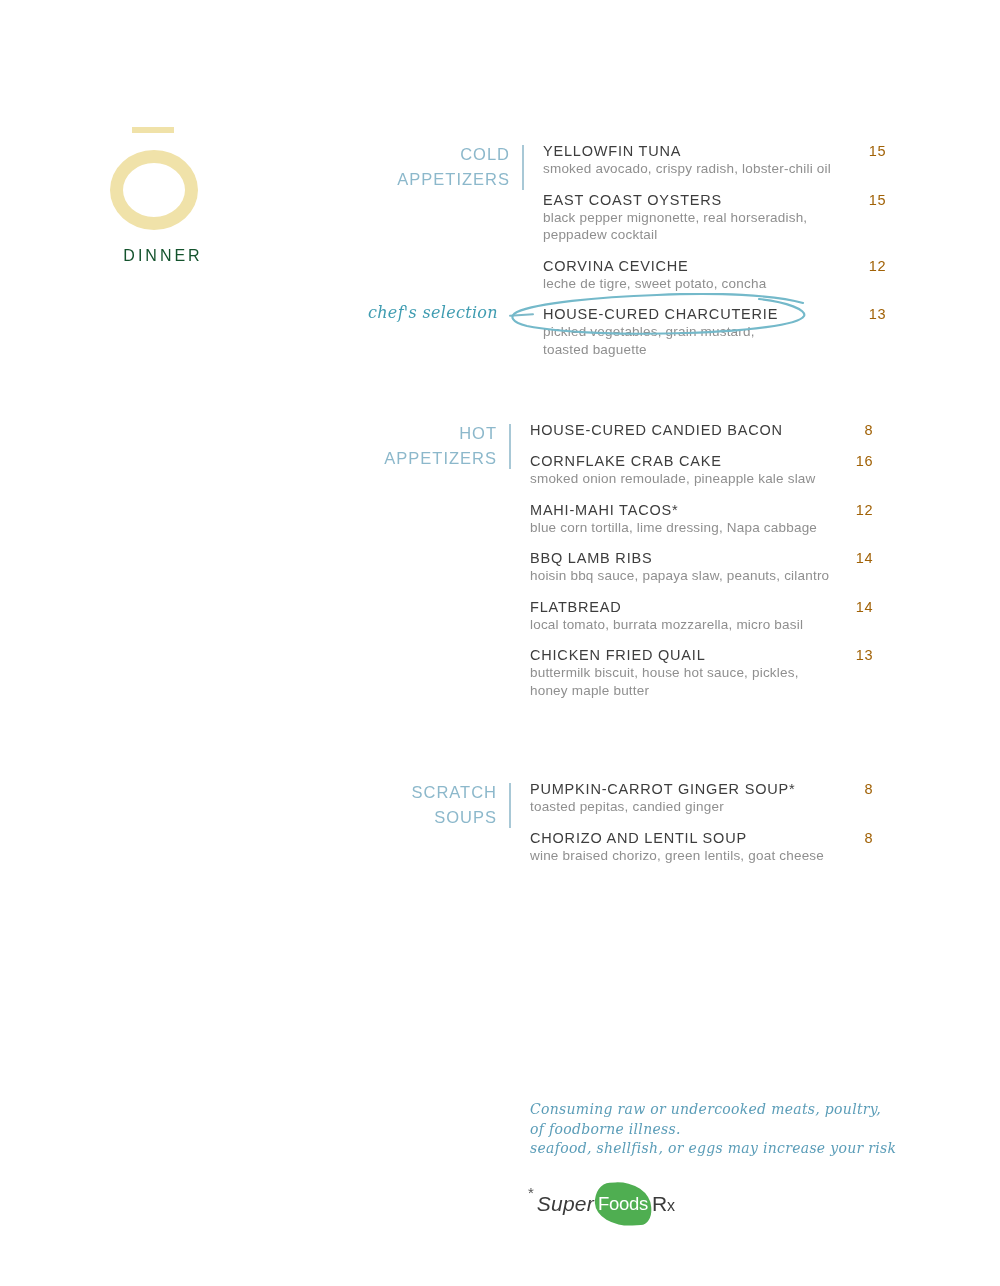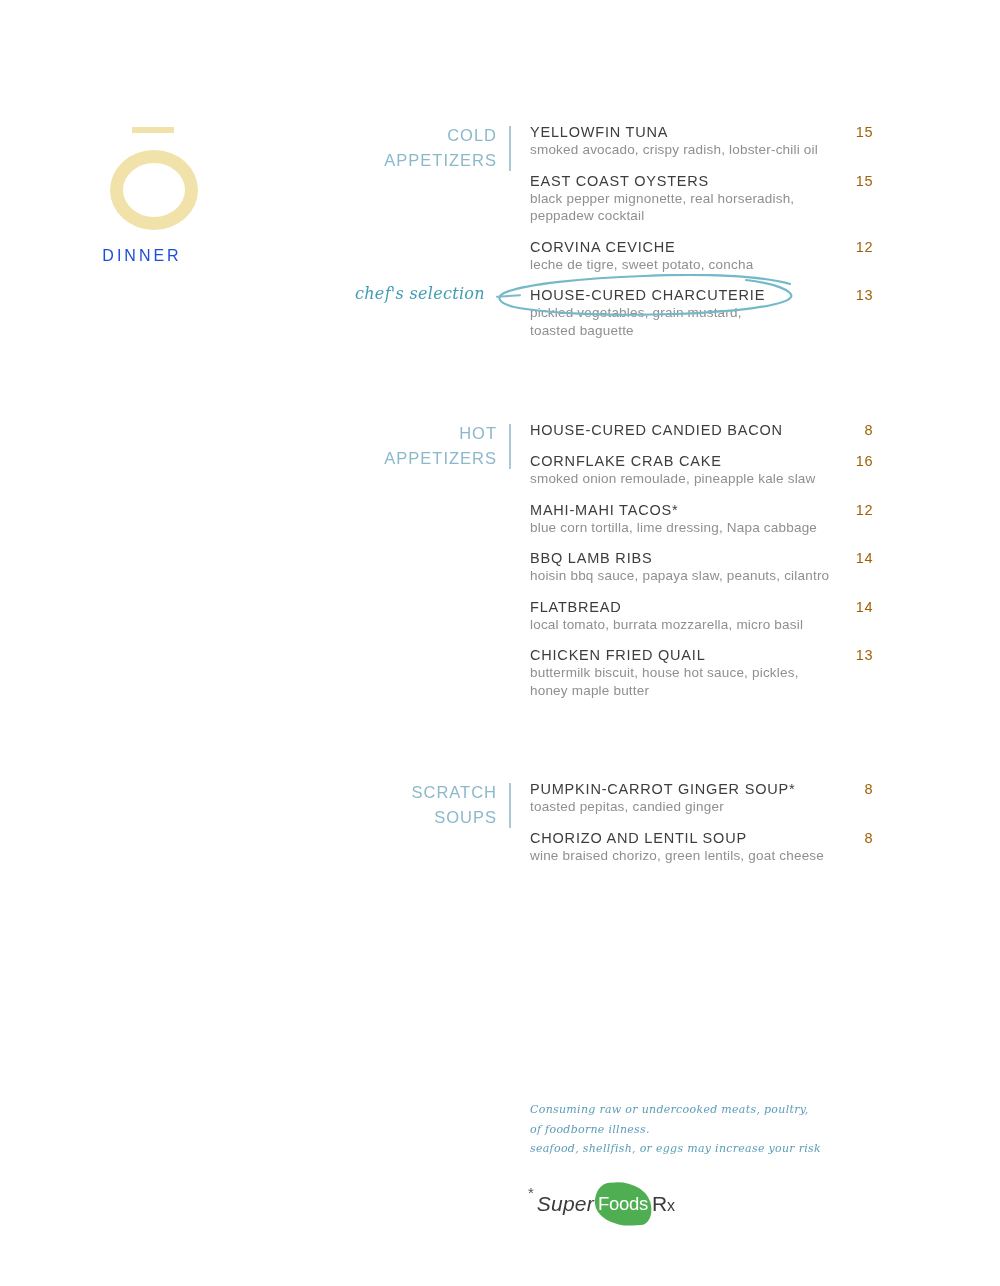--- a/index.html
+++ b/index.html
@@ -6,26 +6,26 @@
   html,body { background:#ffffff; }
   .page {
     position:relative; width:1000px; height:1286px; background:#ffffff;
     font-family:"Liberation Sans", sans-serif; overflow:hidden;
   }
 
   
   .logo-macron { position:absolute; left:132px; top:127px; width:42px; height:6px; background:#f0e2a9; }
   .logo-ring   { position:absolute; left:110px; top:150px; width:88px; height:80px;
                  border:13px solid #f0e2a9; border-radius:50%; }
-  .menu-title  { position:absolute; left:92px; top:247px; width:100px; text-align:center;
-                 font-size:16px; letter-spacing:3px; color:#1d4ed8; }
+  .menu-title  { position:absolute; left:113px; top:247px; width:100px; text-align:center;
+                 font-size:16px; letter-spacing:3px; color:#14532d; }
 
   
   .section { position:absolute; left:0; width:1000px; display:flex; align-items:flex-start; }
-  .s0 { top:123px; } .s1 { top:421px; } .s2 { top:780px; }
+  .s0 { top:142px;padding-left:13px; } .s1 { top:421px; } .s2 { top:780px; }
   .sec-label { width:497px; text-align:right; color:#8cb8cb; font-size:16.5px;
                letter-spacing:1px; line-height:25px; }
   .sec-bar   { width:2px; height:45px; background:#a8c8d6; margin-left:12px; margin-top:3px; }
   .sec-items { margin-left:19px; width:343px; }
 
   .item { position:relative; margin-bottom:13px; }
   .item-head { display:flex; justify-content:space-between; line-height:18px; }
   .item-name  { font-size:14.5px; letter-spacing:0.8px; color:#3d3d3d; white-space:nowrap; }
   .item-price { font-size:14.5px; letter-spacing:0.5px; color:#a16207; }
   .item-desc  { font-size:13.5px; line-height:17.5px; color:#8f8f8f; letter-spacing:0.2px;
@@ -36,21 +36,21 @@
   .item.circled .annot { display:block; }
   .circle-svg { position:absolute; left:-36px; top:-12px; width:302px; height:42px; pointer-events:none; }
   .chef-note  { position:absolute; left:-175px; top:-2px; width:138px; text-align:left;
                 font-family:"DejaVu Serif", serif; font-style:italic; font-size:16px;
                 color:#3f9cb1; white-space:nowrap; letter-spacing:0.3px; }
   .chef-dash  { position:absolute; left:-34px; top:9px; width:25px; height:2px;
                 background:#7db9c9; border-radius:2px; transform:rotate(-4deg); }
 
   
   .disclaimer { position:absolute; left:530px; top:1100px; color:#5b9db8;
-                font-family:"DejaVu Serif", serif; font-style:italic; font-size:11px;
+                font-family:"DejaVu Serif", serif; font-style:italic; font-size:14px;
                 line-height:19.5px; letter-spacing:0.3px; }
   .sf-logo { position:absolute; left:528px; top:1180px; height:48px;
              display:flex; align-items:center; color:#3b3b3b; }
   .sf-ast   { font-size:15px; align-self:flex-start; margin:4px 3px 0 0; color:#555; }
   .sf-super { font-size:21px; letter-spacing:0.2px;font-style:italic; }
   .sf-leaf  { position:relative; width:56px; height:44px; margin-left:1px; background:#4fae51;
               border-radius:28% 62% 20% 65% / 45% 60% 35% 55%;
               display:flex; align-items:center; justify-content:center; transform:rotate(-3deg); }
   .sf-foods { color:#ffffff; font-size:18.5px; letter-spacing:-0.3px; transform:rotate(3deg); white-space:nowrap; }
   .sf-rx    { font-size:21px; margin-left:1px; }

